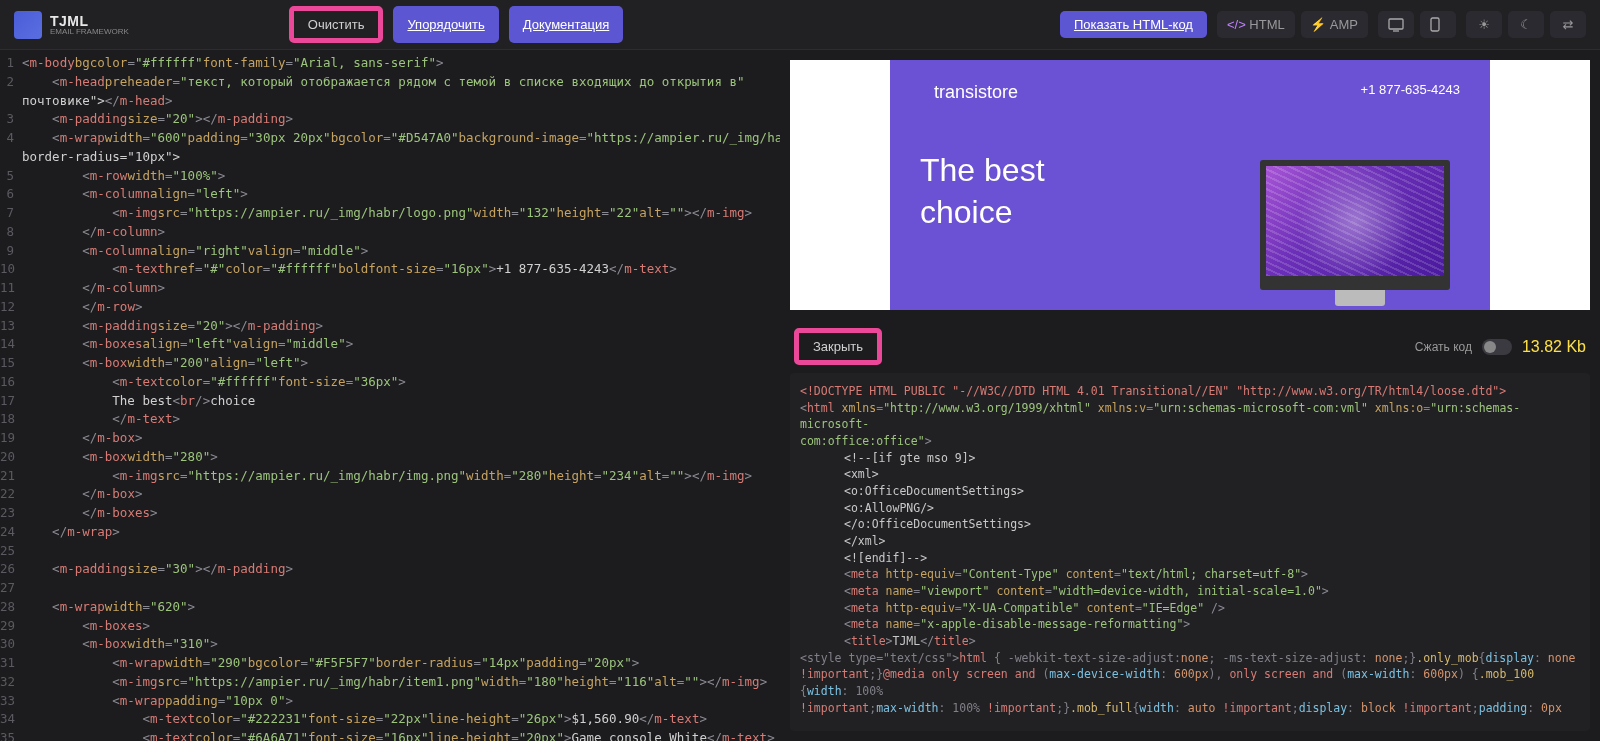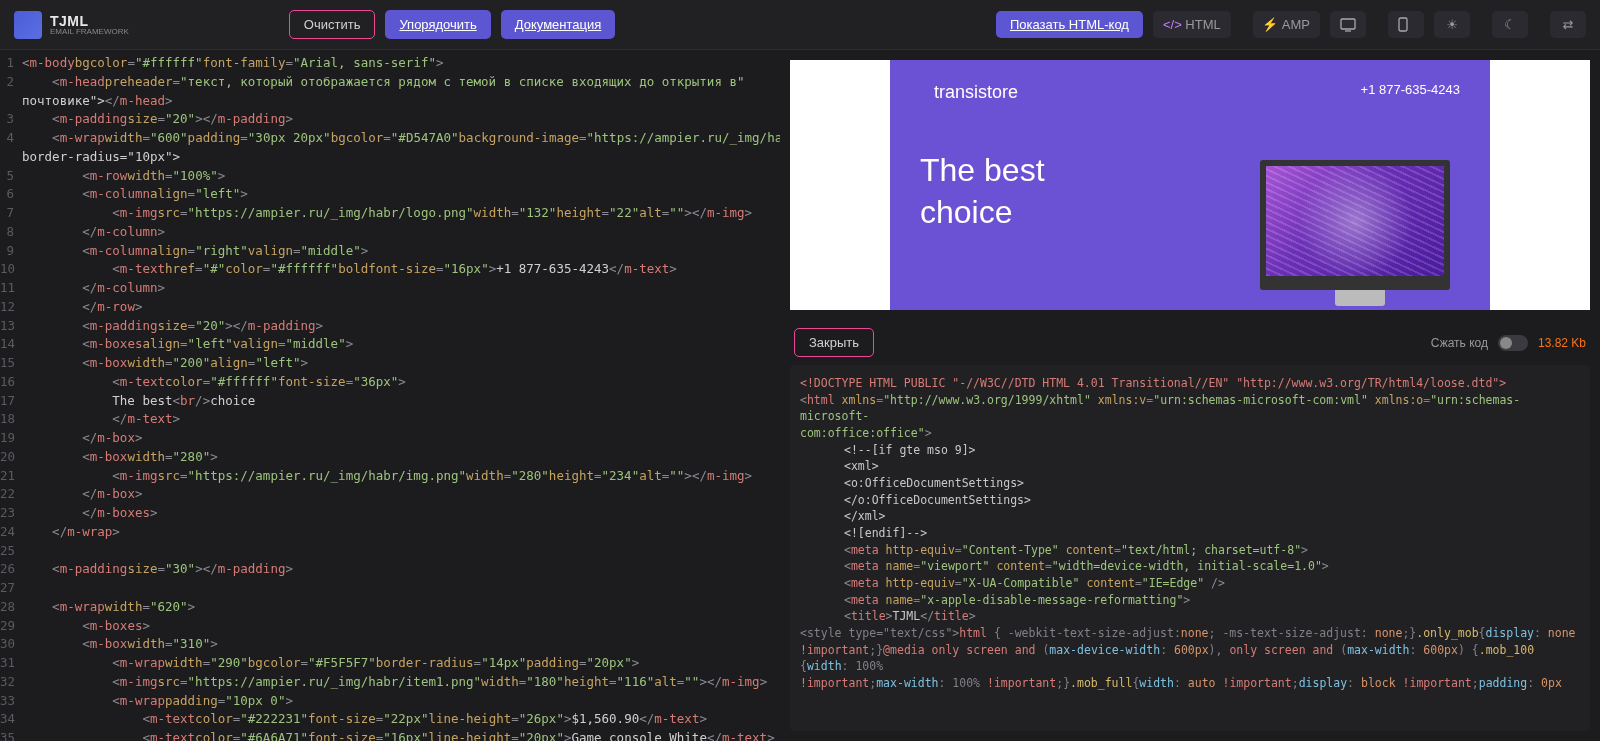--- a/index.html
+++ b/index.html
@@ -3,26 +3,26 @@
 <meta charset="utf-8">
 <style>
 * { margin:0; padding:0; box-sizing:border-box; }
 body { font-family: -apple-system, 'Segoe UI', sans-serif; background:#1a1a1c; color:#d0d0d0; font-size:13px; overflow:hidden; height:741px; }
 .toolbar { height:50px; background:#212124; display:flex; align-items:center; padding:0 14px; border-bottom:1px solid #2d2d30; }
 .logo { display:flex; align-items:center; gap:8px; margin-right:160px; }
 .logo-cube { width:28px; height:28px; background:linear-gradient(135deg,#4a5dd8,#5b6ee0); border-radius:4px; position:relative; }
 .logo-text { font-weight:600; color:#e8e8e8; font-size:14px; letter-spacing:0.5px; }
 .logo-sub { font-size:8px; color:#888; display:block; margin-top:-2px; }
 .btn { padding:6px 14px; border-radius:5px; font-size:13px; cursor:pointer; border:none; }
-.btn-outline { background:transparent; border:1px solid #ec4899; color:#d0d0d0; }
+.btn-outline { background:transparent; border:5px solid #ec4899; color:#d0d0d0; }
 .btn-purple { background:#5d56d3; color:#fff;text-decoration:underline; }
 .btn-icon { background:#2a2a30; color:#999; padding:6px 10px; min-width:36px; text-align:center; }
 .toolbar-left { display:flex; gap:10px; }
 .toolbar-right { display:flex; gap:10px; margin-left:auto; }
-.icon-row { display:flex; gap:22px; }
+.icon-row { display:flex; gap:6px; }
 .main { display:flex; height:691px; }
 .editor-pane { width:780px; background:#1c1c1f; overflow:auto; position:relative; }
 .preview-pane { flex:1; display:flex; flex-direction:column; background:#1c1c1f; }
 .preview-frame { background:#fff; margin:10px; height:250px; overflow:hidden; position:relative; }
 .email-hero { background:#6b51d3; height:250px; display:flex; padding:30px 30px 0 30px; position:relative; margin:0 100px; }
 .email-logo { color:#fff; font-weight:500; font-size:18px; position:absolute; top:22px; left:44px; }
 .email-phone { color:#fff; font-size:13px; font-weight:500; position:absolute; top:22px; right:30px; }
 .email-headline { color:#fff; font-size:32px; font-weight:400; position:absolute; left:30px; top:90px; line-height:1.3; }
 .monitor { position:absolute; right:30px; bottom:-10px; width:200px; height:160px; }
 .monitor-screen { width:190px; height:130px; background:linear-gradient(135deg,#a855d6,#6b2fb8 40%,#4a1a9e); border:6px solid #333; border-bottom-width:14px; border-radius:3px; position:relative; overflow:hidden; }
@@ -145,29 +145,30 @@
           <div class="monitor-screen"></div>
           <div class="monitor-stand"></div>
         </div>
       </div>
     </div>
     <div class="output-toolbar">
       <button class="btn btn-outline">Закрыть</button>
       <div class="spacer"></div>
       <span style="font-size:12px;color:#999">Сжать код</span>
       <div class="toggle"></div>
-      <span style="font-size:12px;color:#f97316">13.82 Kb</span>
+      <span style="font-size:16px;color:#fde047">13.82 Kb</span>
     </div>
     <div class="output-code" id="output-code">
         <div style="padding-left: 0px;"><span class="s-red">&lt;!DOCTYPE HTML PUBLIC "-//W3C//DTD HTML 4.01 Transitional//EN" "http://www.w3.org/TR/html4/loose.dtd"&gt;</span></div>
         <div style="padding-left: 0px;"><span class="s-tag">&lt;</span><span class="s-red">html</span> <span class="s-meta">xmlns</span>=<span class="s-grn">"http://www.w3.org/1999/xhtml"</span> <span class="s-meta">xmlns:v</span>=<span class="s-grn">"urn:schemas-microsoft-com:vml"</span> <span class="s-meta">xmlns:o</span>=<span class="s-grn">"urn:schemas-microsoft-</span></div>
         <div style="padding-left: 0px;"><span class="s-grn">com:office:office"</span><span class="s-tag">&gt;</span></div>
         <div style="padding-left: 44px;"><span class="s-wht">&lt;!--[if gte mso 9]&gt;</span></div>
         <div style="padding-left: 44px;"><span class="s-wht">&lt;xml&gt;</span></div>
         <div style="padding-left: 44px;"><span class="s-wht">&lt;o:OfficeDocumentSettings&gt;</span></div>
+        <div style="padding-left: 44px;"><span class="s-wht">&lt;o:AllowPNG/&gt;</span></div>
         <div style="padding-left: 44px;"><span class="s-wht">&lt;/o:OfficeDocumentSettings&gt;</span></div>
         <div style="padding-left: 44px;"><span class="s-wht">&lt;/xml&gt;</span></div>
         <div style="padding-left: 44px;"><span class="s-wht">&lt;![endif]--&gt;</span></div>
         <div style="padding-left: 44px;"><span class="s-tag">&lt;</span><span class="s-red">meta</span> <span class="s-meta">http-equiv</span>=<span class="s-grn">"Content-Type"</span> <span class="s-meta">content</span>=<span class="s-grn">"text/html; charset=utf-8"</span><span class="s-tag">&gt;</span></div>
         <div style="padding-left: 44px;"><span class="s-tag">&lt;</span><span class="s-red">meta</span> <span class="s-meta">name</span>=<span class="s-grn">"viewport"</span> <span class="s-meta">content</span>=<span class="s-grn">"width=device-width, initial-scale=1.0"</span><span class="s-tag">&gt;</span></div>
         <div style="padding-left: 44px;"><span class="s-tag">&lt;</span><span class="s-red">meta</span> <span class="s-meta">http-equiv</span>=<span class="s-grn">"X-UA-Compatible"</span> <span class="s-meta">content</span>=<span class="s-grn">"IE=Edge"</span> <span class="s-tag">/&gt;</span></div>
         <div style="padding-left: 44px;"><span class="s-tag">&lt;</span><span class="s-red">meta</span> <span class="s-meta">name</span>=<span class="s-grn">"x-apple-disable-message-reformatting"</span><span class="s-tag">&gt;</span></div>
         <div style="padding-left: 44px;"><span class="s-tag">&lt;</span><span class="s-red">title</span><span class="s-tag">&gt;</span><span class="s-wht">TJML</span><span class="s-tag">&lt;/</span><span class="s-red">title</span><span class="s-tag">&gt;</span></div>
         <div style="padding-left: 0px;">        &lt;style type="text/css"&gt;<span class="s-red">html</span> { -webkit-text-size-adjust:<span class="s-org">none</span>; -ms-text-size-adjust: <span class="s-org">none</span>;}<span class="s-sel">.only_mob</span>{<span class="s-prop">display</span>: <span class="s-org">none</span> </div>
         <div style="padding-left: 0px;"><span class="s-red">!important</span>;}<span class="s-red">@media</span> <span class="s-red">only screen</span> <span class="s-red">and</span> (<span class="s-prop">max-device-width</span>: <span class="s-org">600px</span>), <span class="s-red">only screen</span> <span class="s-red">and</span> (<span class="s-prop">max-width</span>: <span class="s-org">600px</span>) {<span class="s-sel">.mob_100</span> {<span class="s-prop">width</span>: 100% </div>

